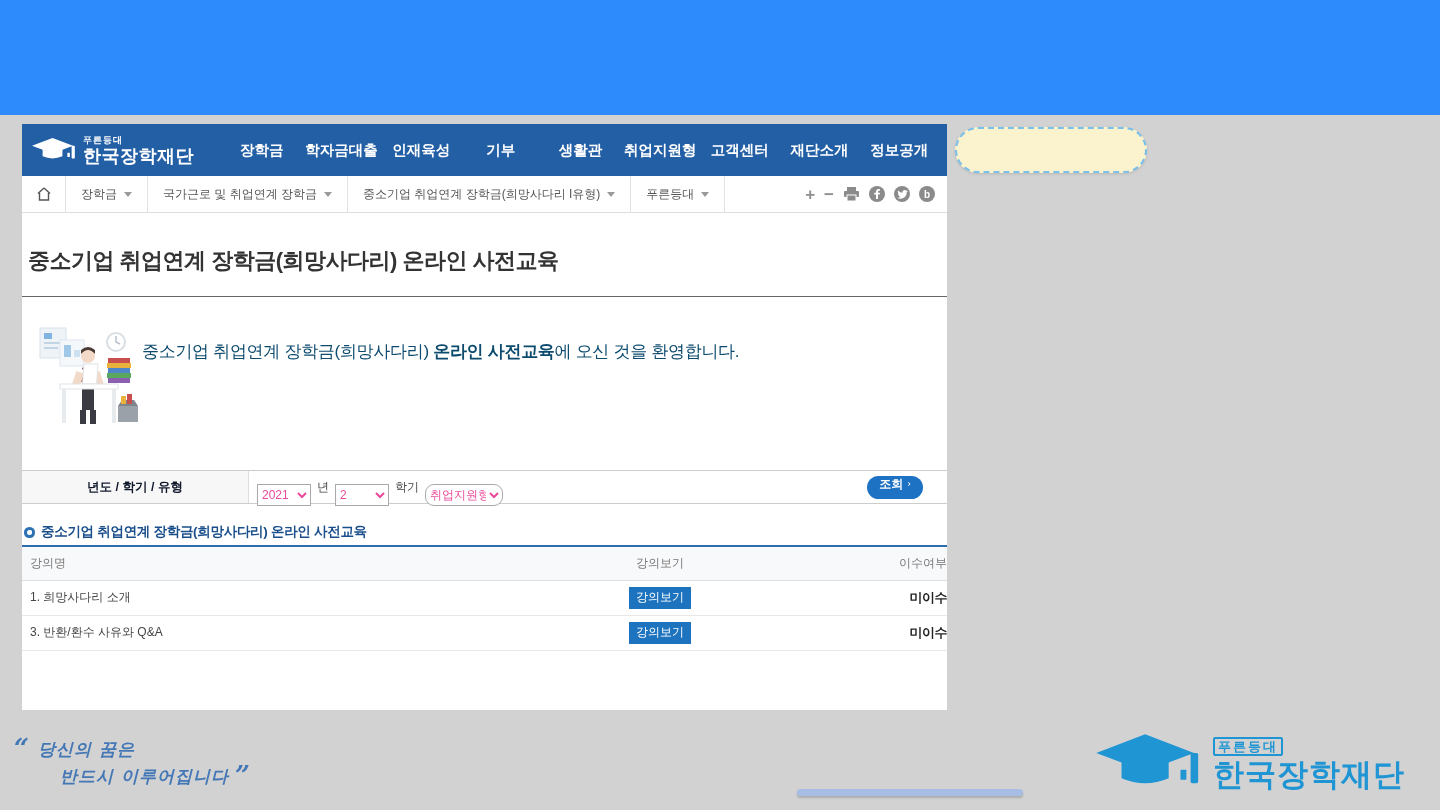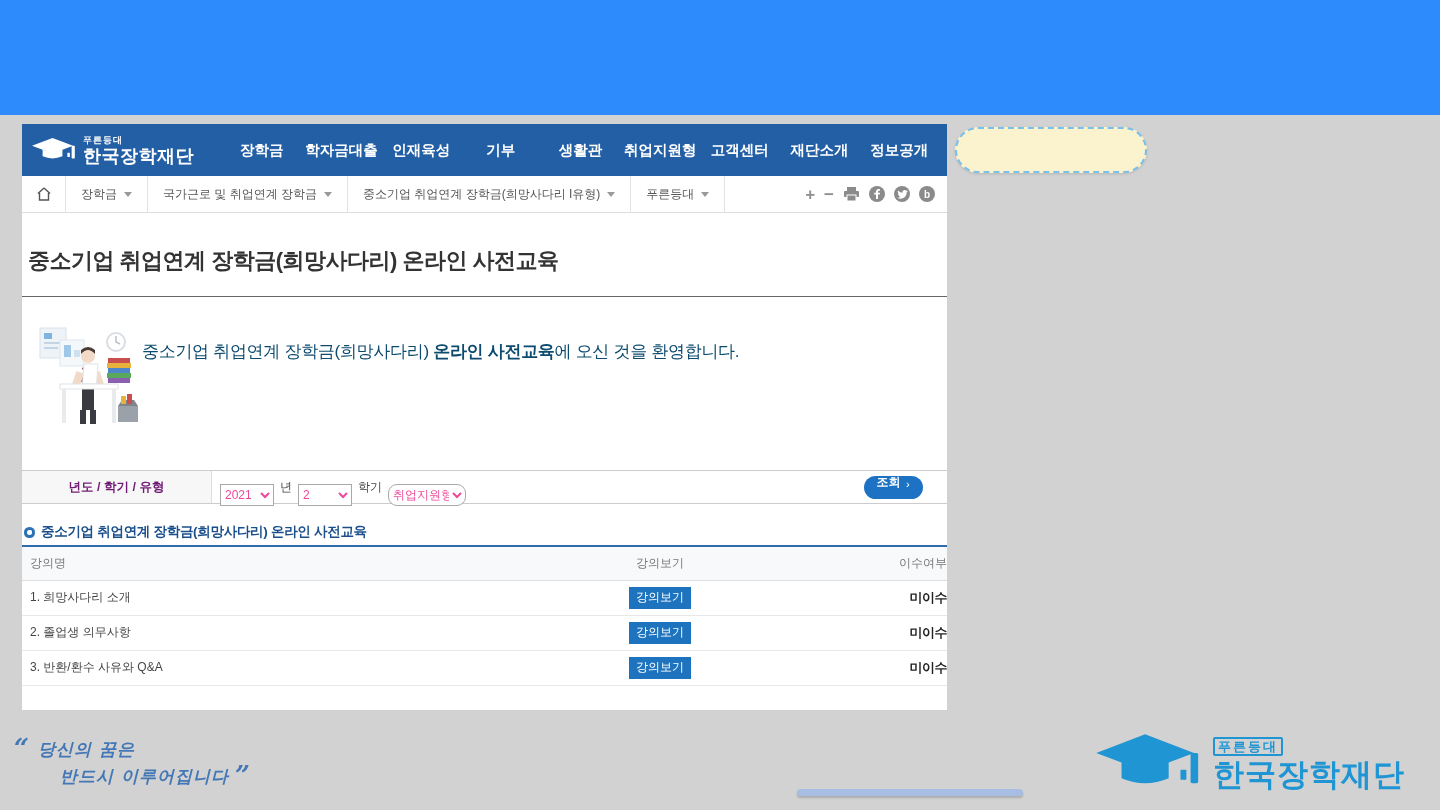--- a/index.html
+++ b/index.html
@@ -48,29 +48,29 @@
   .title-rule { position:absolute; left:0; top:172px; width:925px; border-bottom:1px solid #666; }
 
   
   .welcome-illust { position:absolute; left:8px; top:196px; width:112px; height:112px; }
   .welcome-text { position:absolute; left:120px; top:216px; font-size:17px; color:#0c4a6e; letter-spacing:-0.3px; }
   .welcome-text b { font-weight:bold; }
 
   
   .filterbar { position:absolute; left:0; top:346px; width:925px; height:34px;
     border-top:1px solid #ccc; border-bottom:1px solid #ccc; display:flex; align-items:stretch; background:#fff; }
-  .filter-label { width:190px; flex:none; background:#f7f7f7; border-right:1px solid #ddd;
-    display:flex; align-items:center; justify-content:center; font-size:12.5px; font-weight:bold; color:#701a75; }
+  .filter-label { width:227px; flex:none; background:#f7f7f7; border-right:1px solid #ddd;
+    display:flex; align-items:center; justify-content:center; font-size:12.5px; font-weight:bold; color:#0f172a; }
   .filter-controls { display:flex; align-items:center; gap:6px; padding-left:8px; font-size:12px; color:#444; }
   .filter-controls select { height:22px; font-size:12px; border:1px solid #a9a9a9; background:#fff; color:#ec4899;
     font-family:"Liberation Sans","DejaVu Sans",sans-serif;margin-top:16px; }
   .sel-year { width:54px; } .sel-sem { width:54px; } .sel-type { width:78px;border-radius:9px; }
-  .search-btn { position:absolute; right:24px; top:5px; height:23px; padding:8px 12px; background:#1d72c4; color:#fff;
-    font-size:12px; font-weight:bold; border:none; border-radius:12px; cursor:pointer; display:flex; align-items:flex-end; gap:4px;
-    font-family:Liberation Mono, monospace; }
+  .search-btn { position:absolute; right:24px; top:5px; height:23px; padding:0 12px; background:#1d72c4; color:#fff;
+    font-size:12px; font-weight:bold; border:none; border-radius:12px; cursor:pointer; display:flex; align-items:flex-start; gap:4px;
+    font-family:Liberation Serif, serif; }
   .search-btn .chev { font-size:11px; font-weight:normal; }
 
   
   .section-head { position:absolute; left:2px; top:399px; display:flex; align-items:center; gap:6px; }
   .bullet-icon { width:11px; height:11px; border-radius:50%; background:#2c71b4; box-shadow:inset 0 0 0 3px #2c71b4, inset 0 0 0 6px #fff; position:relative; }
   .bullet-icon::after { content:""; position:absolute; left:3.5px; top:3.5px; width:4px; height:4px; border-radius:50%; background:#fff; }
   .section-title { font-size:13.5px; font-weight:bold; color:#1a4f8c; letter-spacing:-0.3px; }
 
   .course-table { position:absolute; left:0; top:421px; width:925px; border-collapse:collapse; border-top:2px solid #2e6cab; }
   .course-table th { height:34px; background:#f8f9fa; border-bottom:1px solid #ddd; font-size:12px; font-weight:normal; color:#777; }
@@ -251,25 +251,20 @@
         <th class="col-done">이수여부</th>
       </tr>
     </thead>
     <tbody>
       <tr>
         <td class="col-name">1. 희망사다리 소개</td>
         <td class="col-view"><button class="view-btn">강의보기</button></td>
         <td class="col-done">미이수</td>
       </tr>
       <tr>
-        <td class="col-name">2. 졸업생 의무사항</td>
-        <td class="col-view"><button class="view-btn">강의보기</button></td>
-        <td class="col-done">미이수</td>
-      </tr>
-      <tr>
         <td class="col-name">3. 반환/환수 사유와 Q&amp;A</td>
         <td class="col-view"><button class="view-btn">강의보기</button></td>
         <td class="col-done">미이수</td>
       </tr>
     </tbody>
   </table>
 </div>
 
 <div class="quote">
   <div class="quote-line1">

